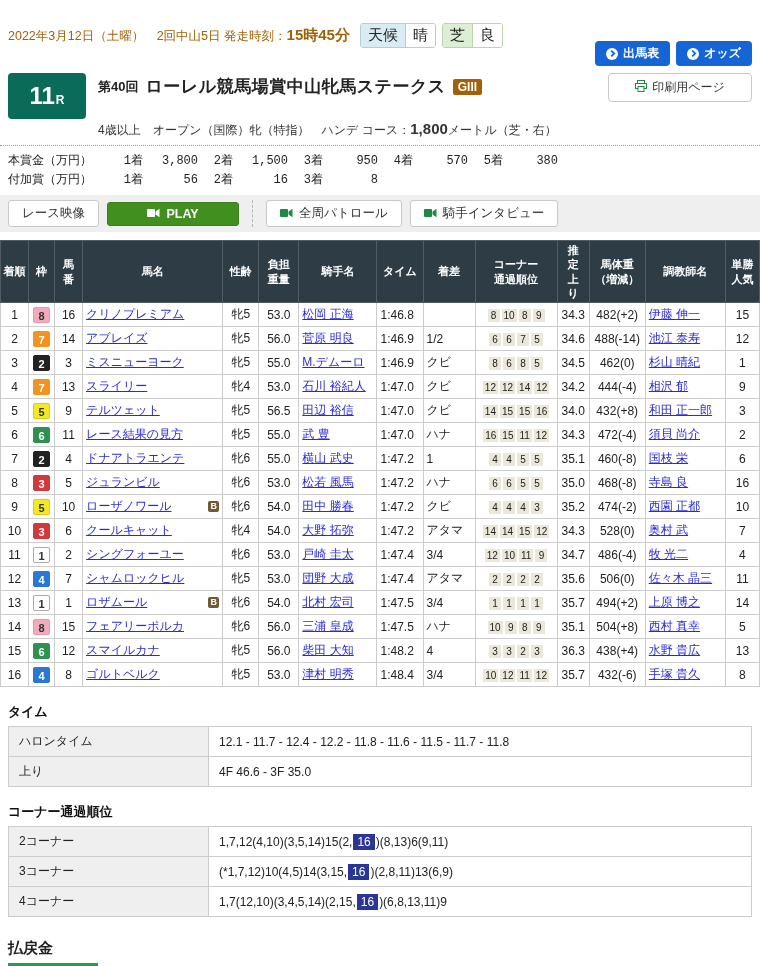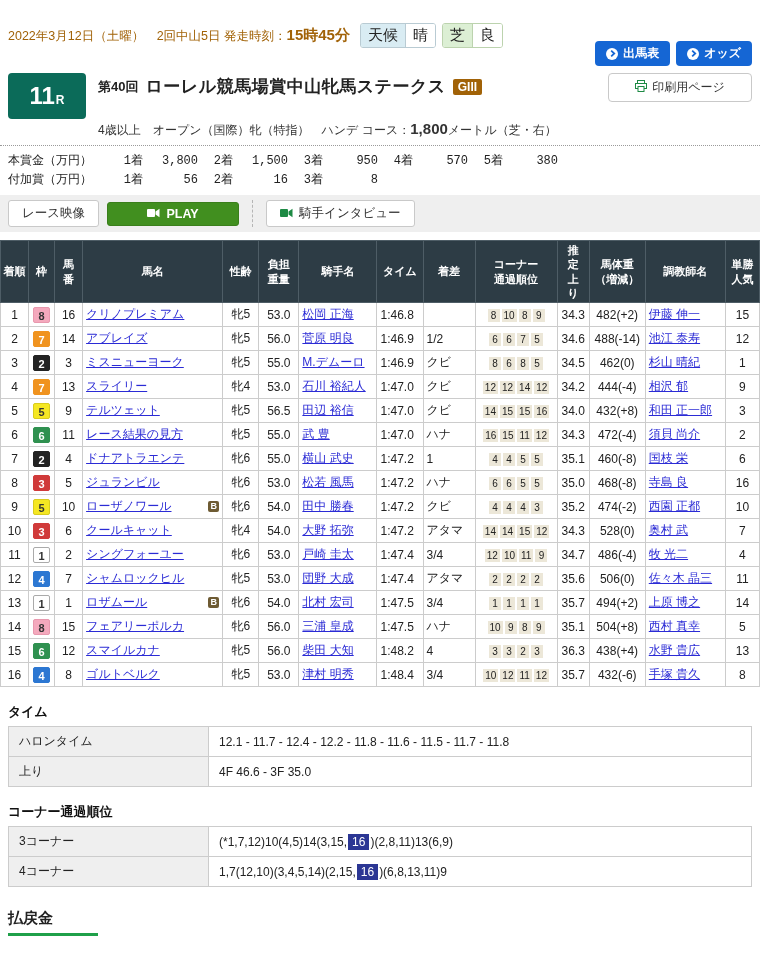--- a/index.html
+++ b/index.html
@@ -196,20 +196,27 @@
           <path d="M8.5 3.5 L12.5 0.8 V9.2 L8.5 6.5 Z" fill="#fff"></path>
         </svg></span>
     <span>PLAY</span>
   </button>
   <span class="vdiv"></span>
   <button class="vbtn">
     <span><svg width="13" height="10" viewBox="0 0 13 10">
           <rect x="0" y="1" width="8" height="8" rx="1" fill="#1d8a44"></rect>
           <path d="M8.5 3.5 L12.5 0.8 V9.2 L8.5 6.5 Z" fill="#1d8a44"></path>
         </svg></span>
+    <span>全周パトロール</span>
+  </button>
+  <button class="vbtn">
+    <span><svg width="13" height="10" viewBox="0 0 13 10">
+          <rect x="0" y="1" width="8" height="8" rx="1" fill="#1d8a44"></rect>
+          <path d="M8.5 3.5 L12.5 0.8 V9.2 L8.5 6.5 Z" fill="#1d8a44"></path>
+        </svg></span>
     <span>騎手インタビュー</span>
   </button>
 </div>
 
 <table class="results">
   <colgroup>
     <col style="width:28px">
       <col style="width:26px">
       <col style="width:28px">
       <col style="width:140px">
@@ -513,20 +520,24 @@
     <td class="info-label">上り</td>
     <td>4F 46.6 - 3F 35.0</td>
   </tr>
 </tbody>
   </table>
 
 <div class="section-h">コーナー通過順位</div>
 <table class="info-table">
     <tbody>
   <tr>
+    <td class="info-label">2コーナー</td>
+    <td><span>1,7,12(4,10)(3,5,14)15(2,</span><span class="hl16">16</span><span>)(8,13)6(9,11)</span></td>
+  </tr>
+  <tr>
     <td class="info-label">3コーナー</td>
     <td><span>(*1,7,12)10(4,5)14(3,15,</span><span class="hl16">16</span><span>)(2,8,11)13(6,9)</span></td>
   </tr>
   <tr>
     <td class="info-label">4コーナー</td>
     <td><span>1,7(12,10)(3,4,5,14)(2,15,</span><span class="hl16">16</span><span>)(6,8,13,11)9</span></td>
   </tr>
 </tbody>
   </table>
 

